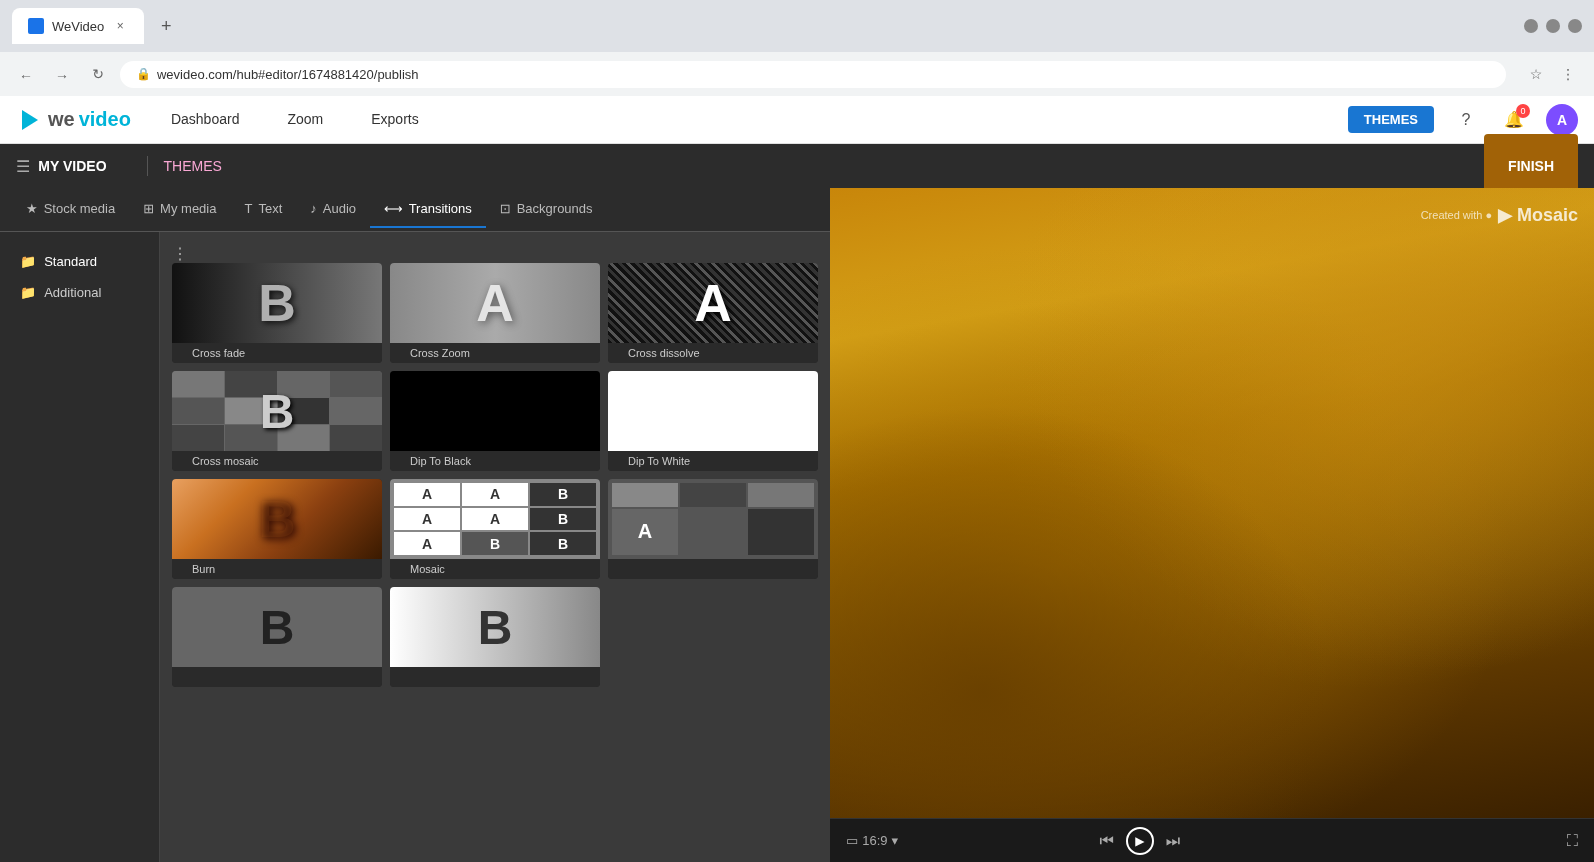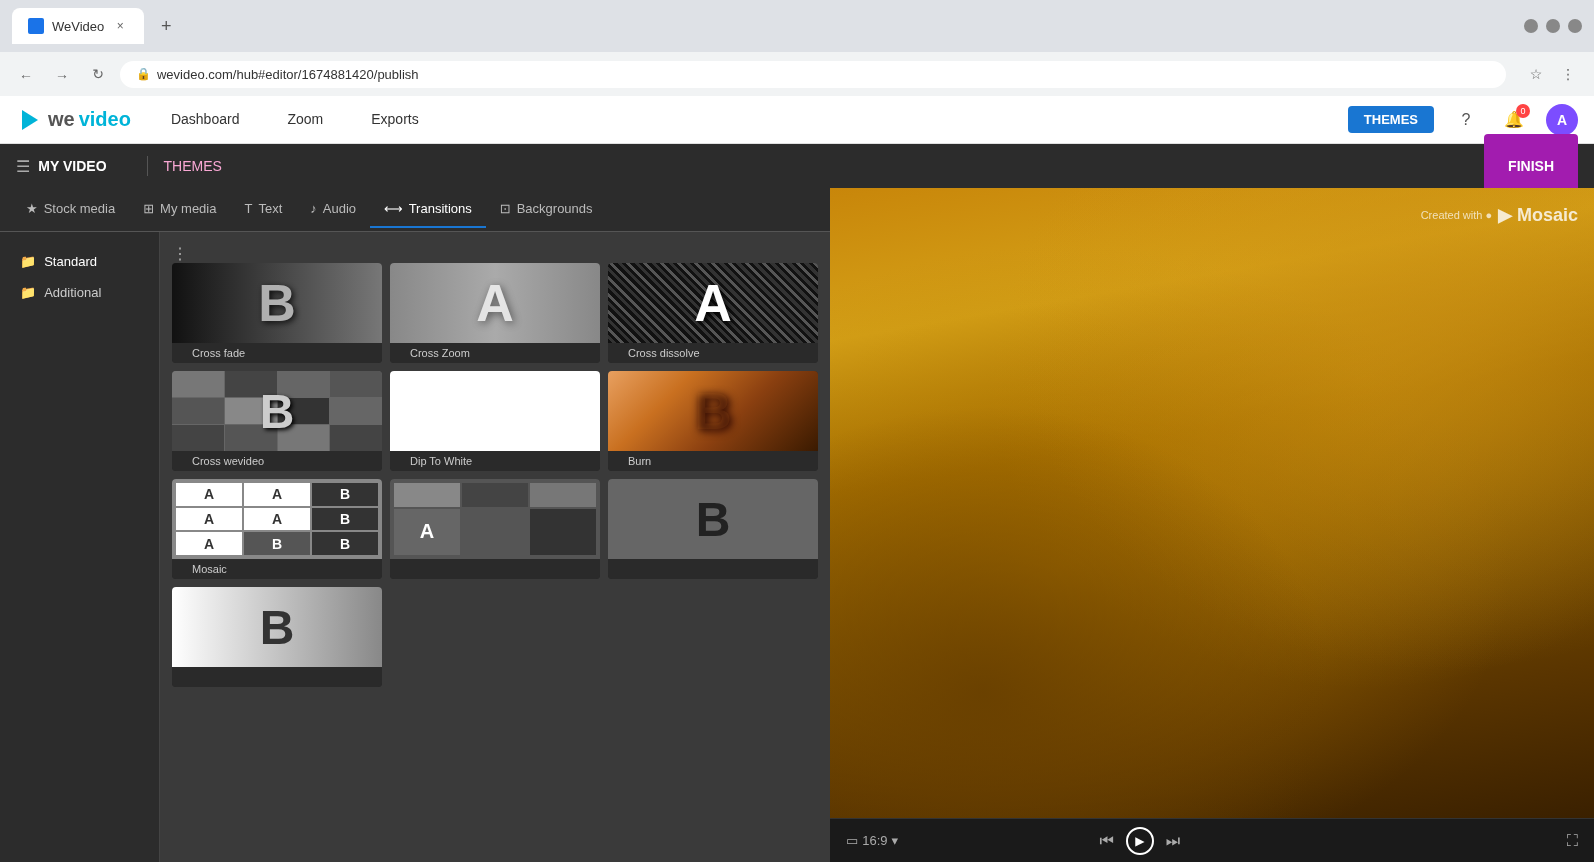--- a/index.html
+++ b/index.html
@@ -26,21 +26,21 @@
     .upgrade-btn { background: #1976d2; color: #fff; padding: 6px 16px; border-radius: 4px; font-size: 13px; font-weight: bold; cursor: pointer; }
     .header-icon-btn { width: 32px; height: 32px; display: flex; align-items: center; justify-content: center; border-radius: 50%; cursor: pointer; color: #555; font-size: 16px; position: relative; }
     .notification-badge { position: absolute; top: 0; right: 0; background: #ff4444; color: #fff; font-size: 9px; width: 14px; height: 14px; border-radius: 50%; display: flex; align-items: center; justify-content: center; }
     .avatar { width: 32px; height: 32px; background: #7c4dff; border-radius: 50%; display: flex; align-items: center; justify-content: center; color: #fff; font-size: 14px; font-weight: bold; }
 
     
     .app-toolbar { background: #2c2c2c; height: 44px; display: flex; align-items: center; padding: 0 16px; }
     .toolbar-title { color: #fff; font-size: 14px; font-weight: bold; margin-right: 24px; }
     .toolbar-divider { width: 1px; height: 20px; background: #555; margin: 0 16px; }
     .toolbar-themes { color: #f9a8d4; font-size: 14px; cursor: pointer; }
-    .finish-btn { margin-left: auto; background: #a21caf; color: #fff; padding: 24px 24px; border-radius: 4px; font-size: 14px; font-weight: bold; cursor: pointer; }
+    .finish-btn { margin-left: auto; background: #a16207; color: #fff; padding: 24px 24px; border-radius: 4px; font-size: 14px; font-weight: bold; cursor: pointer; }
 
     
     .left-panel { width: 830px; display: flex; flex-direction: column; background: #3a3a3a; }
     .tabs-bar { display: flex; align-items: center; padding: 0 12px; background: #2c2c2c; height: 44px; border-bottom: 1px solid #555; }
     .tab-item { display: flex; align-items: center; gap: 6px; padding: 10px 14px; color: #bbb; font-size: 13px; cursor: pointer; border-bottom: 2px solid transparent; }
     .tab-item.active { color: #fff; border-bottom: 2px solid #1976d2; }
 
     
     .panel-body { display: flex; flex: 1; overflow: hidden; }
     .sidebar { width: 160px; background: #2c2c2c; padding: 16px 12px; border-right: 1px solid #444; }
@@ -235,23 +235,29 @@
                     <div style="background:#333"></div>
                     <div style="background:#666"></div>
                   <div style="background:#444"></div>
                     <div style="background:#555"></div>
                     <div style="background:#777"></div>
                     <div style="background:#444"></div>
                 </div>
                 <span style="font-size:48px;font-weight:900;color:#ccc;text-shadow:2px 2px 4px #000;position:relative;z-index:1">B</span>
               </div>
             </div>
-            <div class="transition-label">Cross wevideo</div>
-          </div>
-
+            <div class="transition-label">Cross mosaic</div>
+          </div>
+
+          <div class="transition-card">
+            <div class="transition-thumb">
+              <div style="background:#000;width:100%;height:100%"></div>
+            </div>
+            <div class="transition-label">Dip To Black</div>
+          </div>
 
           <div class="transition-card">
             <div class="transition-thumb">
               <div style="background:#fff;width:100%;height:100%"></div>
             </div>
             <div class="transition-label">Dip To White</div>
           </div>
 
           <div class="transition-card">
             <div class="transition-thumb">

